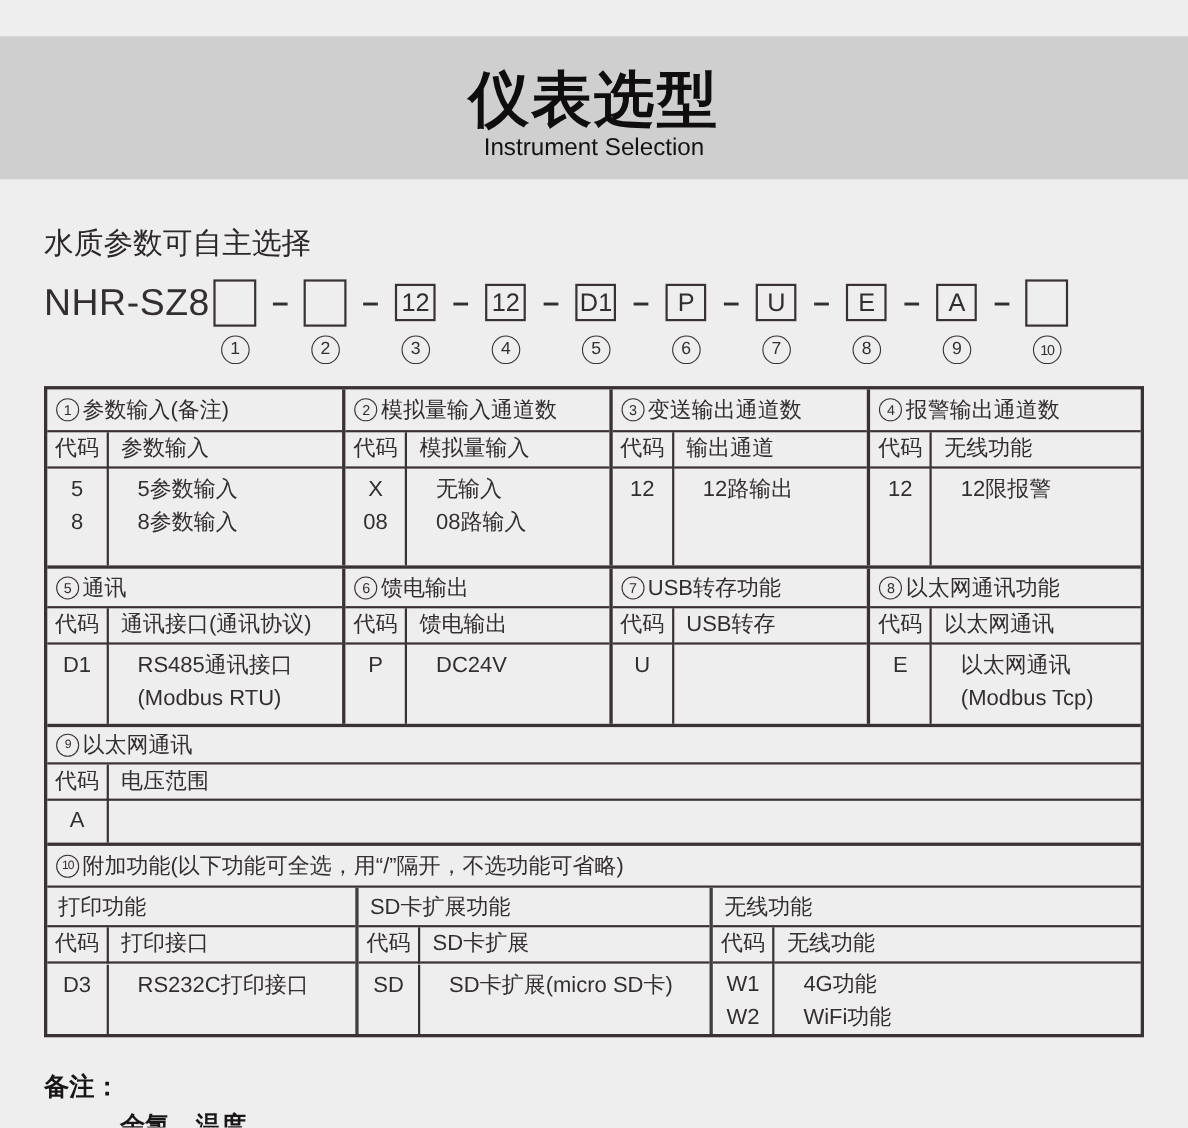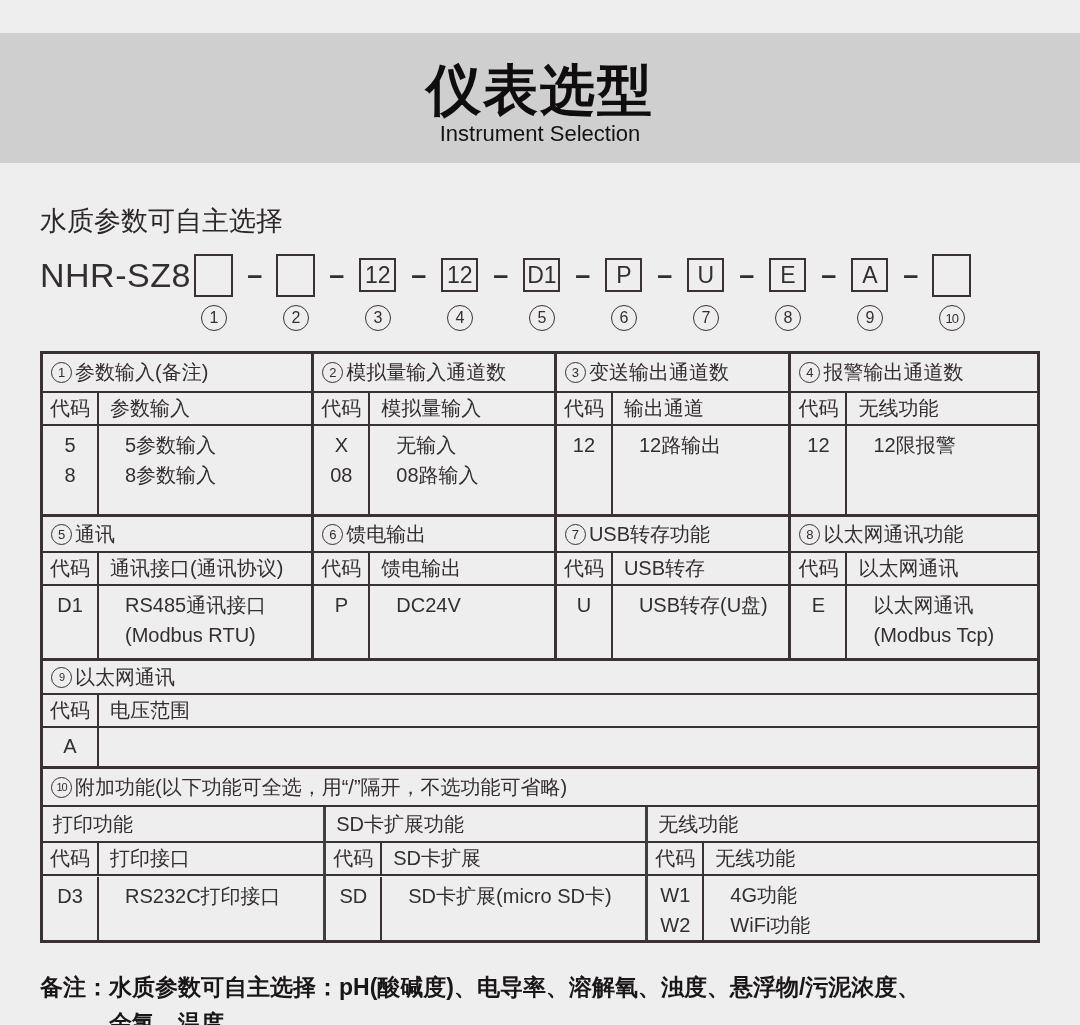--- a/index.html
+++ b/index.html
@@ -272,21 +272,20 @@
       </div>
       <div class="sec">
         <div class="sec-title">
           <span class="circ circ-sm">7</span>
           <span>USB转存功能</span>
         </div>
         <div class="grid">
           <div class="h-code">代码</div>
           <div class="h-desc">USB转存</div>
           <div class="d-code">U</div>
-          <div class="d-desc">USB转存(U盘)</div>
         </div>
       </div>
       <div class="sec">
         <div class="sec-title">
           <span class="circ circ-sm">8</span>
           <span>以太网通讯功能</span>
         </div>
         <div class="grid">
           <div class="h-code">代码</div>
           <div class="h-desc">以太网通讯</div>
@@ -347,18 +346,18 @@
           </div>
         </div>
       </div>
     </div>
 
   </div>
 
   <div class="note">
     <span class="note-label">备注：</span>
     <span>
-      <span>水质参数可自主选择：pH(酸碱度)、电导率、溶解氧、浊度、悬浮物/污泥浓度、</span><br>
+      <br>
       <span>余氯、温度。</span>
     </span>
   </div>
 
 </div>
 
 </body></html>

